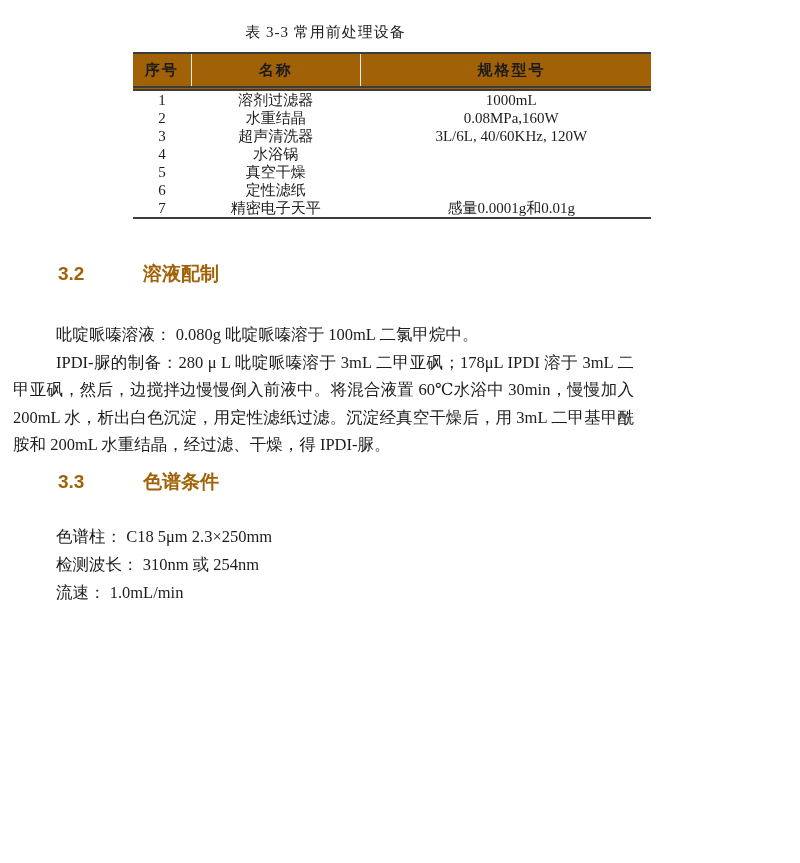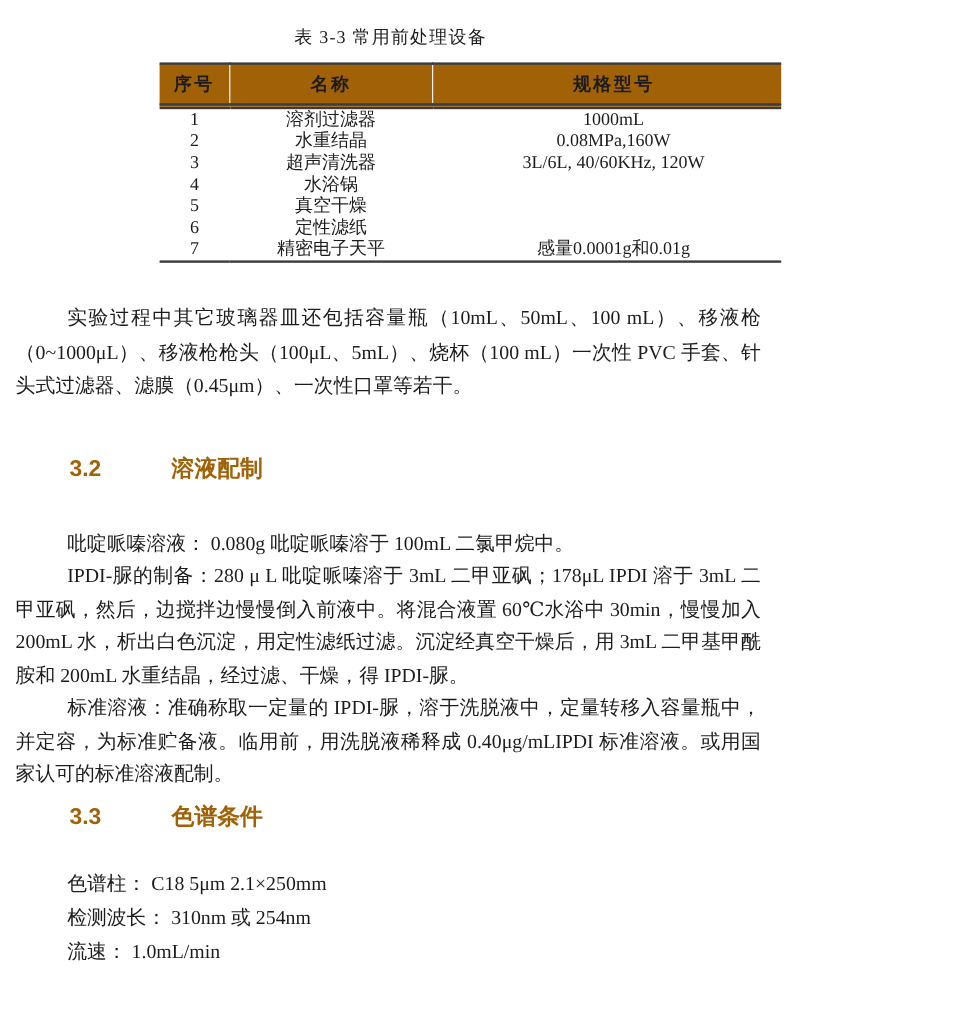--- a/index.html
+++ b/index.html
@@ -132,36 +132,34 @@
       <tr>
         <td>7</td>
         <td>精密电子天平</td>
         <td>感量0.0001g和0.01g</td>
       </tr>
     </tbody>
   </table>
 
   <div class="body-text">
 
-    <p class="para para-first">实验过程中其它玻璃器皿还包括容量瓶（10mL、50mL、100 mL）、移液枪（0~1000μL）、移液枪枪头（100μL、5mL）、烧杯（100 mL）一次性 PVC 手套、针头式过滤器、滤膜（0.45μm）、一次性口罩等若干。</p>
 
     <h2 class="sec-heading h32">
       <span class="sec-num">3.2</span><span>溶液配制</span>
     </h2>
 
     <div class="solution-group">
       <p class="para">吡啶哌嗪溶液： 0.080g 吡啶哌嗪溶于 100mL 二氯甲烷中。</p>
       <p class="para">IPDI-脲的制备：280 μ L 吡啶哌嗪溶于 3mL 二甲亚砜；178μL IPDI 溶于 3mL 二甲亚砜，然后，边搅拌边慢慢倒入前液中。将混合液置 60℃水浴中 30min，慢慢加入 200mL 水，析出白色沉淀，用定性滤纸过滤。沉淀经真空干燥后，用 3mL 二甲基甲酰胺和 200mL 水重结晶，经过滤、干燥，得 IPDI-脲。</p>
-      <p class="para">标准溶液：准确称取一定量的 IPDI-脲，溶于洗脱液中，定量转移入容量瓶中，并定容，为标准贮备液。临用前，用洗脱液稀释成 0.40μg/mLIPDI 标准溶液。或用国家认可的标准溶液配制。</p>
     </div>
 
     <h2 class="sec-heading h33">
       <span class="sec-num">3.3</span><span>色谱条件</span>
     </h2>
 
     <div class="chroma">
-      <div>色谱柱： C18 5μm 2.1×250mm</div>
+      <div>色谱柱： C18 5μm 2.3×250mm</div>
       <div>检测波长： 310nm 或 254nm</div>
       <div>流速： 1.0mL/min</div>
     </div>
 
   </div>
 </div>
 
 </body></html>

